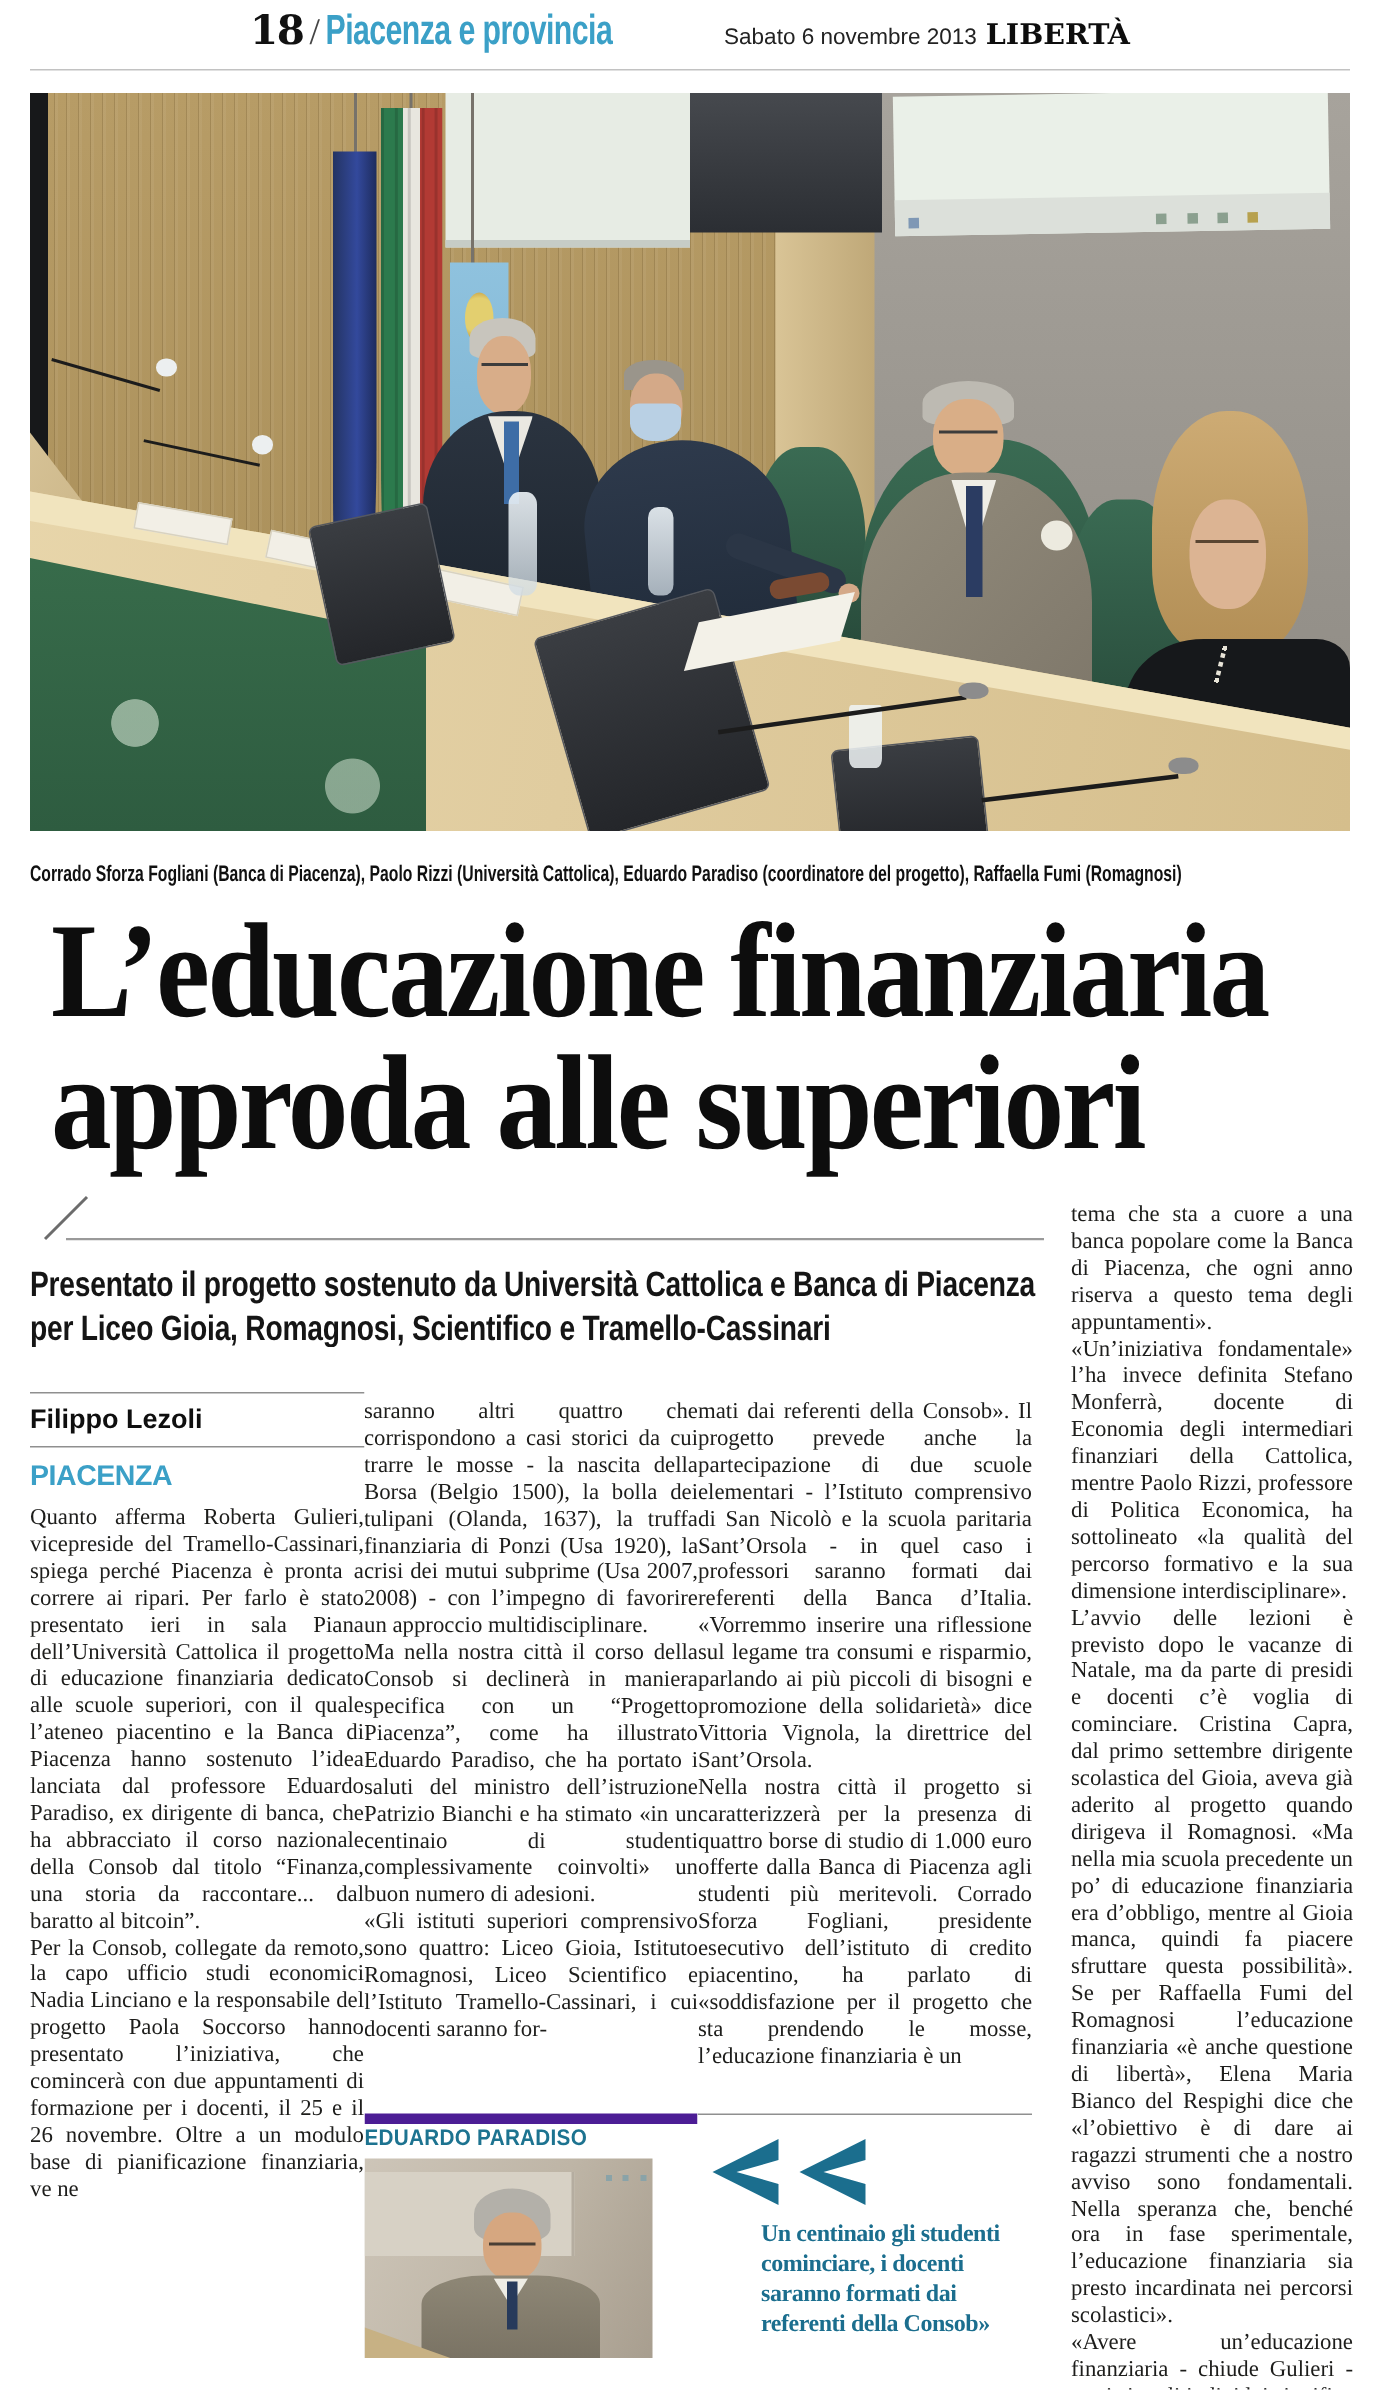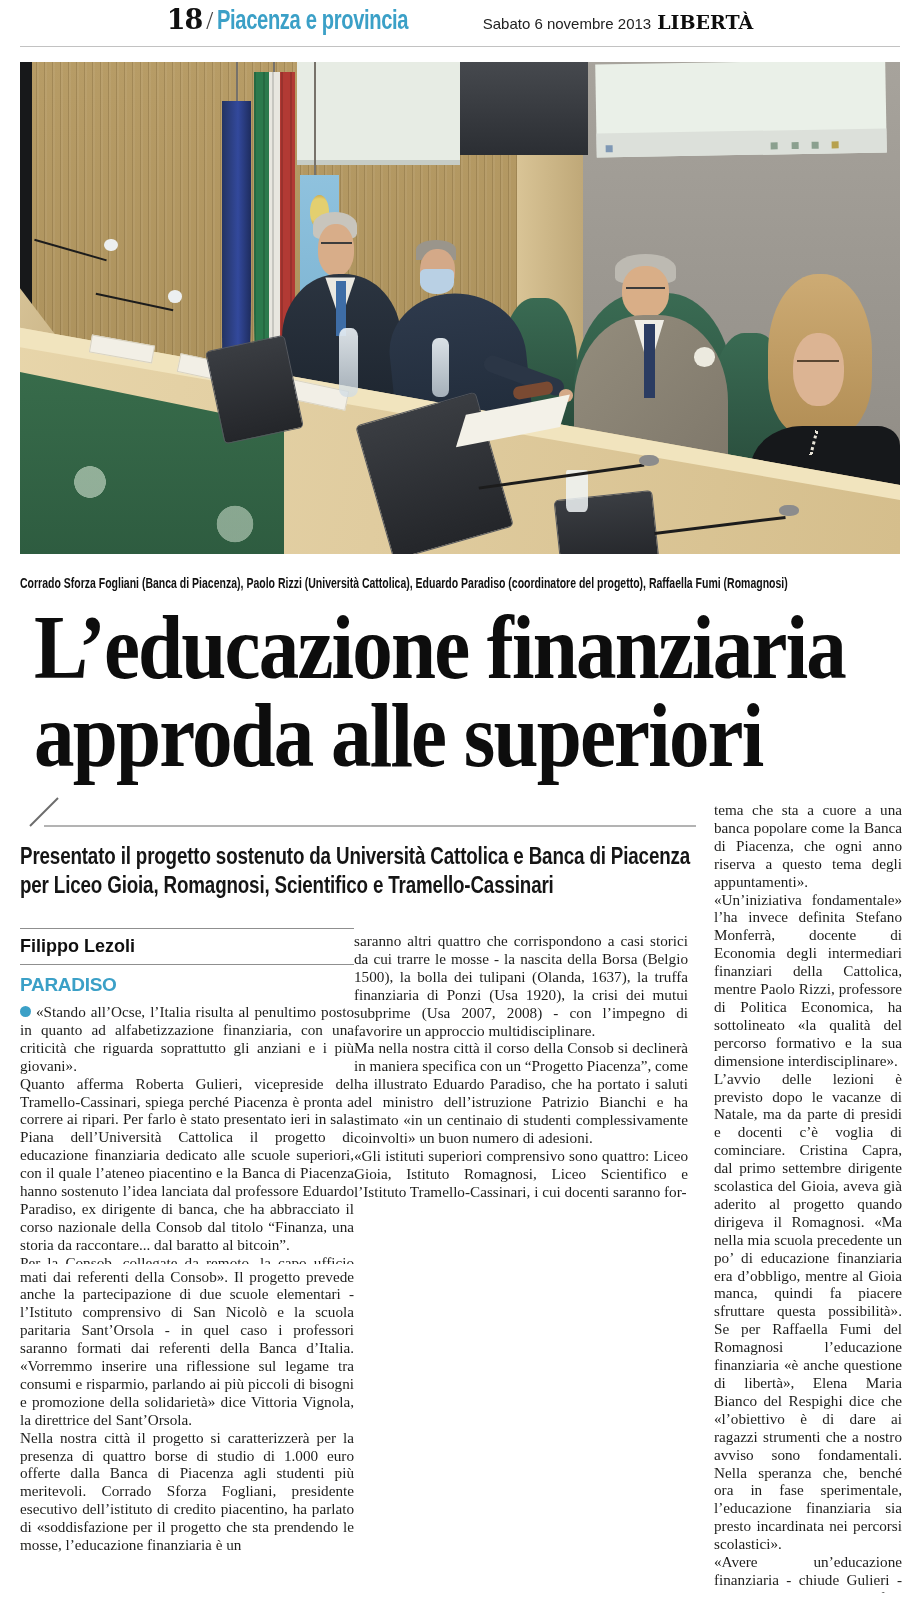--- a/index.html
+++ b/index.html
@@ -122,30 +122,30 @@
 
   
   .angle-rule{position:absolute;left:24px;top:796px}
   .subhead{position:absolute;left:20px;top:842px;width:864px;transform:scaleX(.8);transform-origin:0 0;
     font:700 23.5px/29px "Liberation Sans",sans-serif;color:#151515;letter-spacing:-.2px}
 
   
   .bodytext p{margin:0;text-align:justify;font-size:15.2px;line-height:17.9px;color:#1d1d1b}
   .col4{position:absolute;left:714px;top:801px;width:188px;height:792px;overflow:hidden}
   .cols123{position:absolute;left:20px;top:928px;width:668px;height:671px;
-    display:grid;grid-template-columns:1fr 1fr;}
+    display:grid;grid-template-columns:1fr 1fr 1fr;}
   .colx{position:relative;overflow:hidden}
   .byline-block{border-top:1px solid #8f8f8f;border-bottom:1px solid #8f8f8f;padding:8px 0 9px;
     font:700 18px/1 "Liberation Sans",sans-serif;color:#0f0f0f;margin-bottom:10px}
   .kicker{font:700 19px/1 "Liberation Sans",sans-serif;color:#3ba0c7;letter-spacing:-.3px;margin-bottom:9px}
   .bullet{display:inline-block;width:11px;height:11px;border-radius:50%;background:#3ba0c7;margin-right:5px}
   .coltext{height:477px;overflow:hidden;padding-top:4px}
 
   
-  .inset{border-top:1px solid #4c1d95;padding-top:12px}
+  .inset{border-top:7px solid #4c1d95;padding-top:0}
   .inset-label{display:inline-block;font:700 15px/20px "Liberation Sans",sans-serif;color:#1d7390;
     letter-spacing:.2px;transform:scaleX(.92);transform-origin:0 0;white-space:nowrap}
   .inset-photo{position:relative;width:192px;height:133px;margin-top:3px;overflow:hidden;
     background:linear-gradient(115deg,#cdc5b8 0%,#beb5a6 55%,#a89e8f 100%)}
   .ip{position:absolute}
   .ip-screen{left:0;top:7%;width:72%;height:42%;background:#d7d1c5;border-right:2px solid #b5ada0}
   .ip-ico{top:8%;width:4px;height:4px;background:#8aa3a8}
   .ip-ico1{right:14%}.ip-ico2{right:8%}.ip-ico3{right:2%}
   .ip-hair{left:38%;top:15%;width:27%;height:26%;background:#b3b0a9;border-radius:50% 50% 26% 26%}
   .ip-face{left:41.5%;top:27%;width:20%;height:34%;background:#d6a780;border-radius:46%}
@@ -275,22 +275,21 @@
   <div class="col4 bodytext">
     <p>tema che sta a cuore a una banca popolare come la Banca di Piacenza, che ogni anno riserva a questo tema degli appuntamenti».</p>
     <p>«Un’iniziativa fondamentale» l’ha invece definita Stefano Monferrà, docente di Economia degli intermediari finanziari della Cattolica, mentre Paolo Rizzi, professore di Politica Economica, ha sottolineato «la qualità del percorso formativo e la sua dimensione interdisciplinare».</p>
     <p>L’avvio delle lezioni è previsto dopo le vacanze di Natale, ma da parte di presidi e docenti c’è voglia di cominciare. Cristina Capra, dal primo settembre dirigente scolastica del Gioia, aveva già aderito al progetto quando dirigeva il Romagnosi. «Ma nella mia scuola precedente un po’ di educazione finanziaria era d’obbligo, mentre al Gioia manca, quindi fa piacere sfruttare questa possibilità». Se per Raffaella Fumi del Romagnosi l’educazione finanziaria «è anche questione di libertà», Elena Maria Bianco del Respighi dice che «l’obiettivo è di dare ai ragazzi strumenti che a nostro avviso sono fondamentali. Nella speranza che, benché ora in fase sperimentale, l’educazione finanziaria sia presto incardinata nei percorsi scolastici».</p>
     <p>«Avere un’educazione finanziaria - chiude Gulieri - per i singoli individui significa fare scelte consapevoli, ma è tutta la collettività a trarne beneficio».</p>
   </div>
 
   <div class="cols123">
     <div class="colx bodytext">
       <div class="byline-block">Filippo Lezoli</div>
-      <div class="kicker">PARADISO</div>
-      <p><span class="bullet"></span><span>«Stando all’Ocse, l’Italia risulta al penultimo posto in quanto ad alfabetizzazione finanziaria, con una criticità che riguarda soprattutto gli anziani e i più giovani».</span></p>
+      <div class="kicker">PIACENZA</div>
       <p>Quanto afferma Roberta Gulieri, vicepreside del Tramello-Cassinari, spiega perché Piacenza è pronta a correre ai ripari. Per farlo è stato presentato ieri in sala Piana dell’Università Cattolica il progetto di educazione finanziaria dedicato alle scuole superiori, con il quale l’ateneo piacentino e la Banca di Piacenza hanno sostenuto l’idea lanciata dal professore Eduardo Paradiso, ex dirigente di banca, che ha abbracciato il corso nazionale della Consob dal titolo “Finanza, una storia da raccontare... dal baratto al bitcoin”.</p>
       <p>Per la Consob, collegate da remoto, la capo ufficio studi economici Nadia Linciano e la responsabile del progetto Paola Soccorso hanno presentato l’iniziativa, che comincerà con due appuntamenti di formazione per i docenti, il 25 e il 26 novembre. Oltre a un modulo base di pianificazione finanziaria, ve ne</p>
     </div>
 
     <div class="colx bodytext">
       <div class="coltext">
         <p>saranno altri quattro che corrispondono a casi storici da cui trarre le mosse - la nascita della Borsa (Belgio 1500), la bolla dei tulipani (Olanda, 1637), la truffa finanziaria di Ponzi (Usa 1920), la crisi dei mutui subprime (Usa 2007, 2008) - con l’impegno di favorire un approccio multidisciplinare.</p>
         <p>Ma nella nostra città il corso della Consob si declinerà in maniera specifica con un “Progetto Piacenza”, come ha illustrato Eduardo Paradiso, che ha portato i saluti del ministro dell’istruzione Patrizio Bianchi e ha stimato «in un centinaio di studenti complessivamente coinvolti» un buon numero di adesioni.</p>
         <p>«Gli istituti superiori comprensivo sono quattro: Liceo Gioia, Istituto Romagnosi, Liceo Scientifico e l’Istituto Tramello-Cassinari, i cui docenti saranno for-</p>
       </div>

